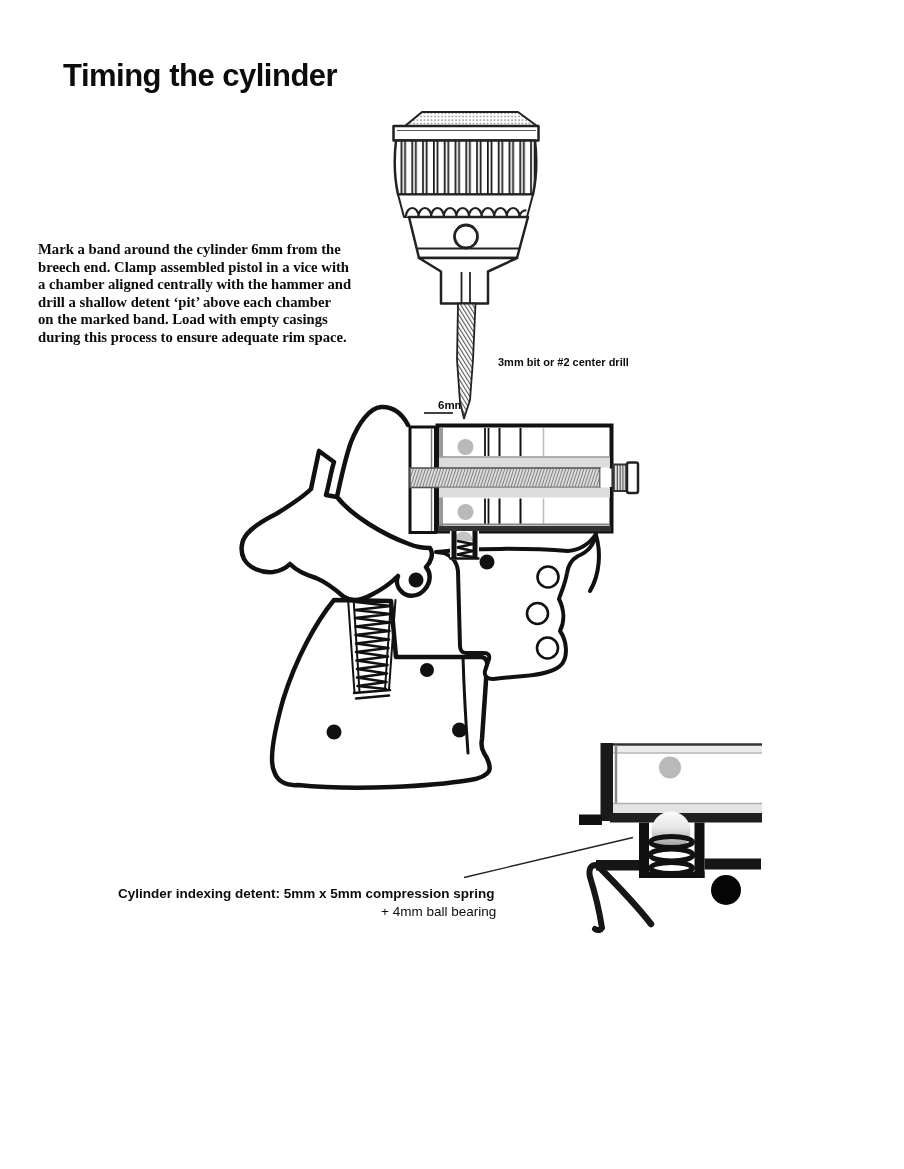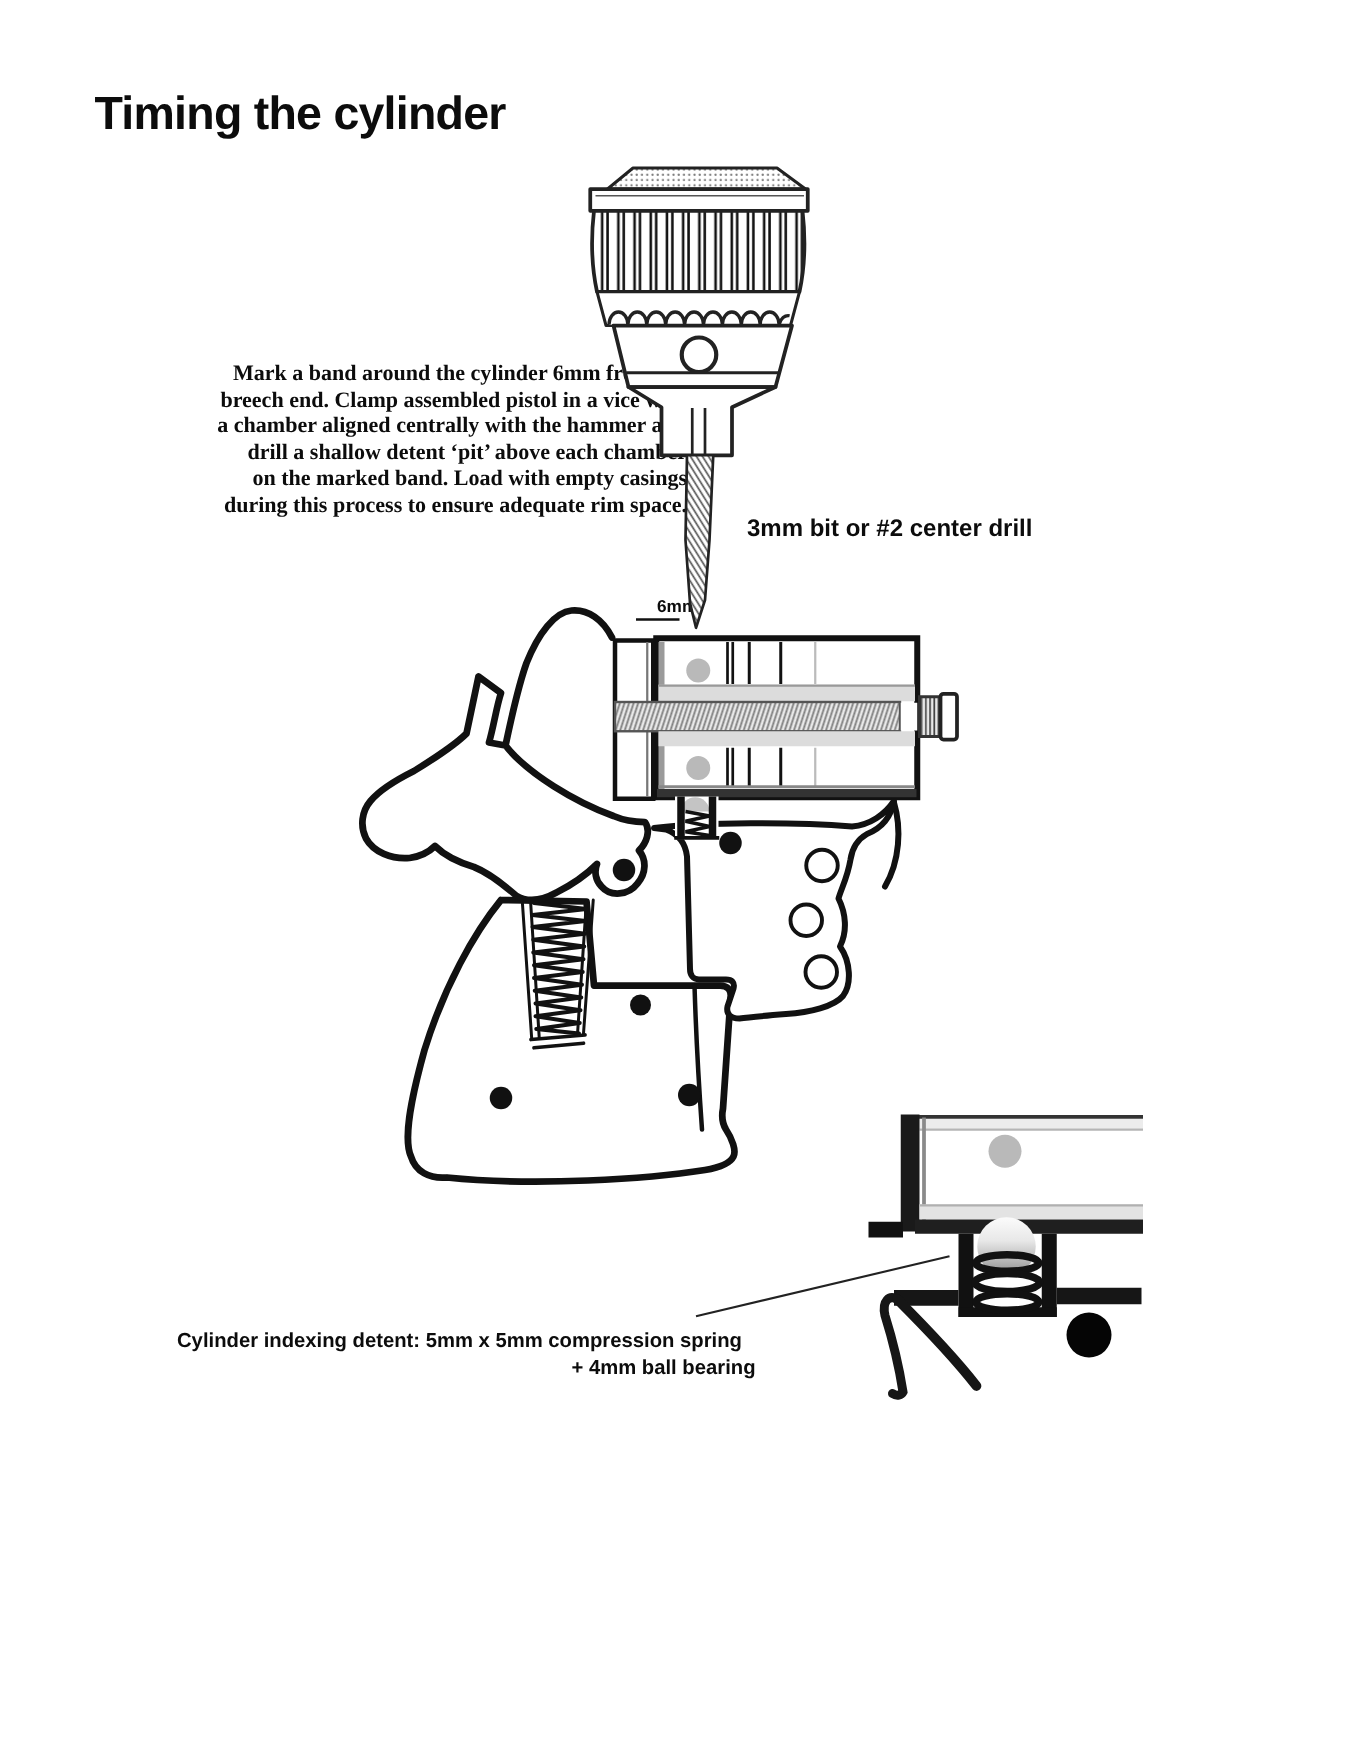--- a/index.html
+++ b/index.html
@@ -1,23 +1,23 @@
 <!DOCTYPE html>
 <html><head>
 <meta charset="utf-8">
 <style>
   * { margin:0; padding:0; box-sizing:border-box; }
   body { width:904px; height:1169px; background:#fff; font-family:"Liberation Sans", sans-serif; position:relative; overflow:hidden; }
-  .page { position:absolute; inset:0;text-align:right; }
+  .page { position:absolute; inset:0; }
   .title { position:absolute; left:63px; top:58px; font-size:31px; font-weight:bold; color:#0c0c0c; letter-spacing:-0.5px; }
   .instructions { position:absolute; left:38px; top:241px; width:420px; font-size:14.7px; font-weight:bold; line-height:17.6px; color:#0c0c0c; white-space:pre-line;font-family:Liberation Serif, serif; }
-  .lbl-bit { position:absolute; left:498px; top:344px; font-size:16px; font-weight:bold; color:#0c0c0c; }
+  .lbl-bit { position:absolute; left:498px; top:356px; font-size:11px; font-weight:bold; color:#0c0c0c; }
   .lbl-6mm { position:absolute; left:438px; top:399px; font-size:11.5px; font-weight:bold; color:#0c0c0c; }
   .cap1 { position:absolute; left:118px; top:886px; font-size:13.5px; font-weight:bold; color:#0c0c0c; }
-  .cap2 { position:absolute; left:381px; top:904px; font-size:13.5px; font-weight:bold; color:#0c0c0c; }
+  .cap2 { position:absolute; left:381px; top:904px; font-size:13.5px; font-weight:normal; color:#0c0c0c; }
   svg { position:absolute; left:0; top:0; }
 </style>
 </head>
 <body>
 
 <div class="page">
 
 <div class="title">Timing the cylinder</div>
 <div class="instructions">Mark a band around the cylinder 6mm from the
 breech end. Clamp assembled pistol in a vice with

